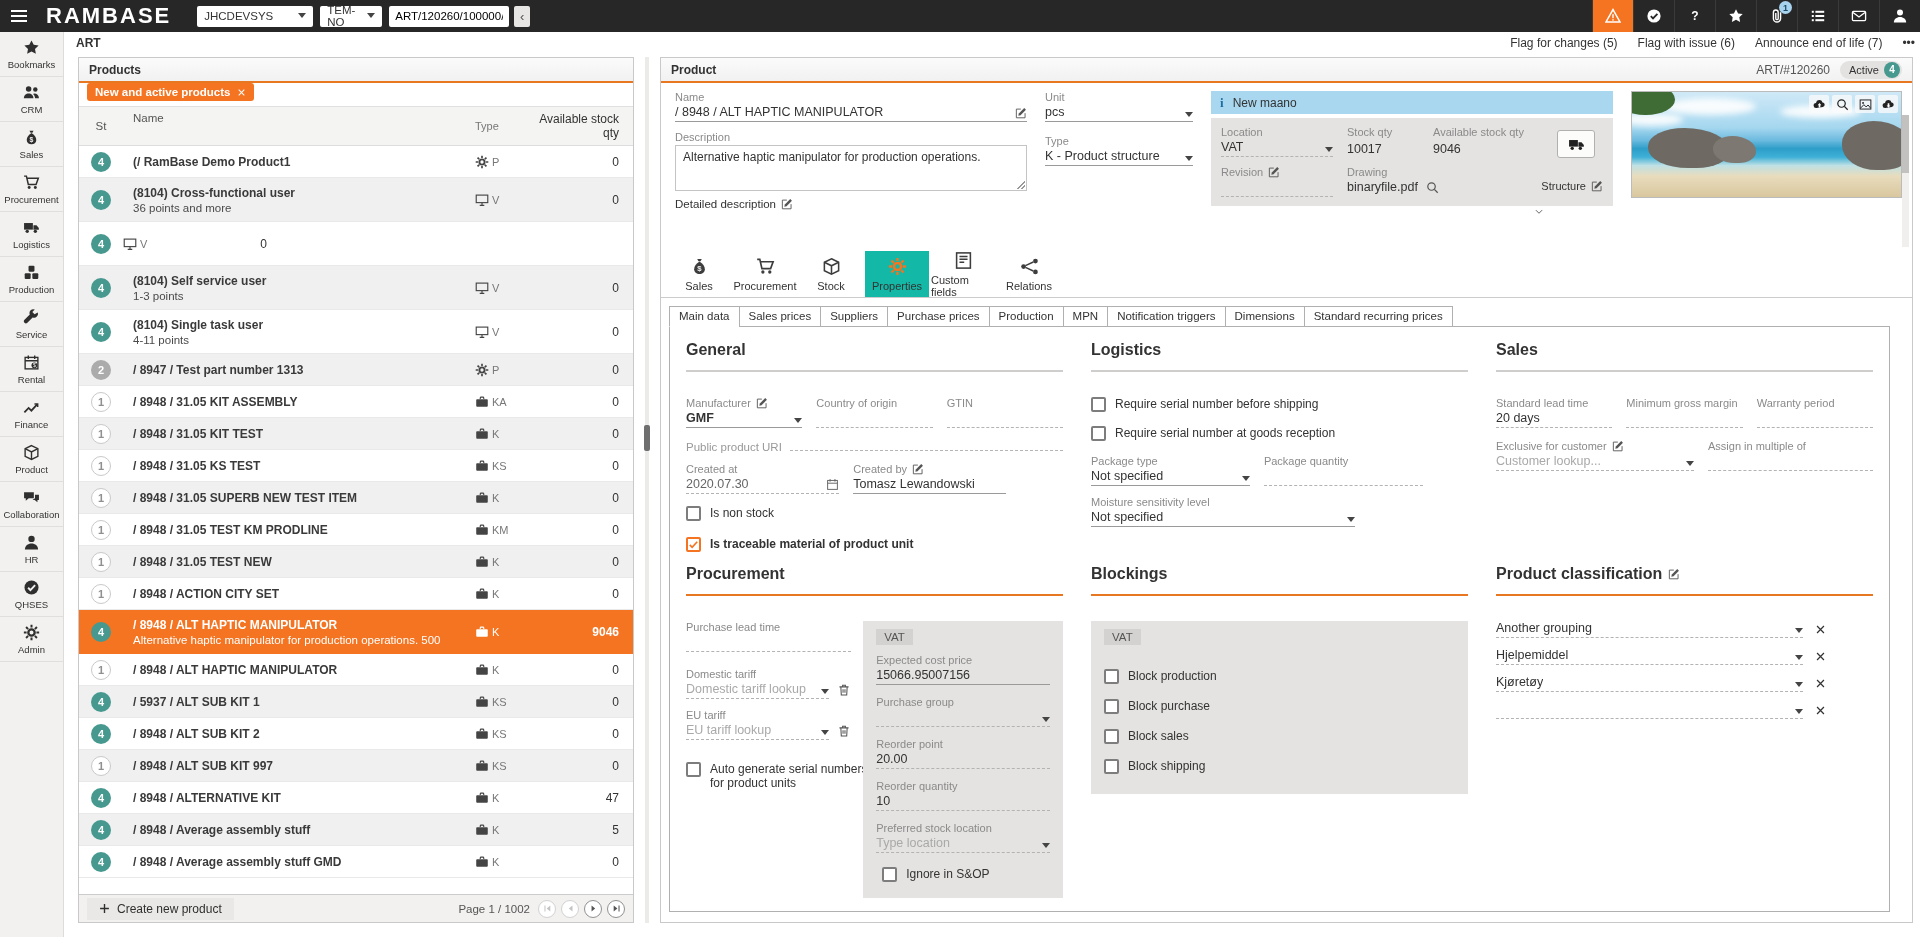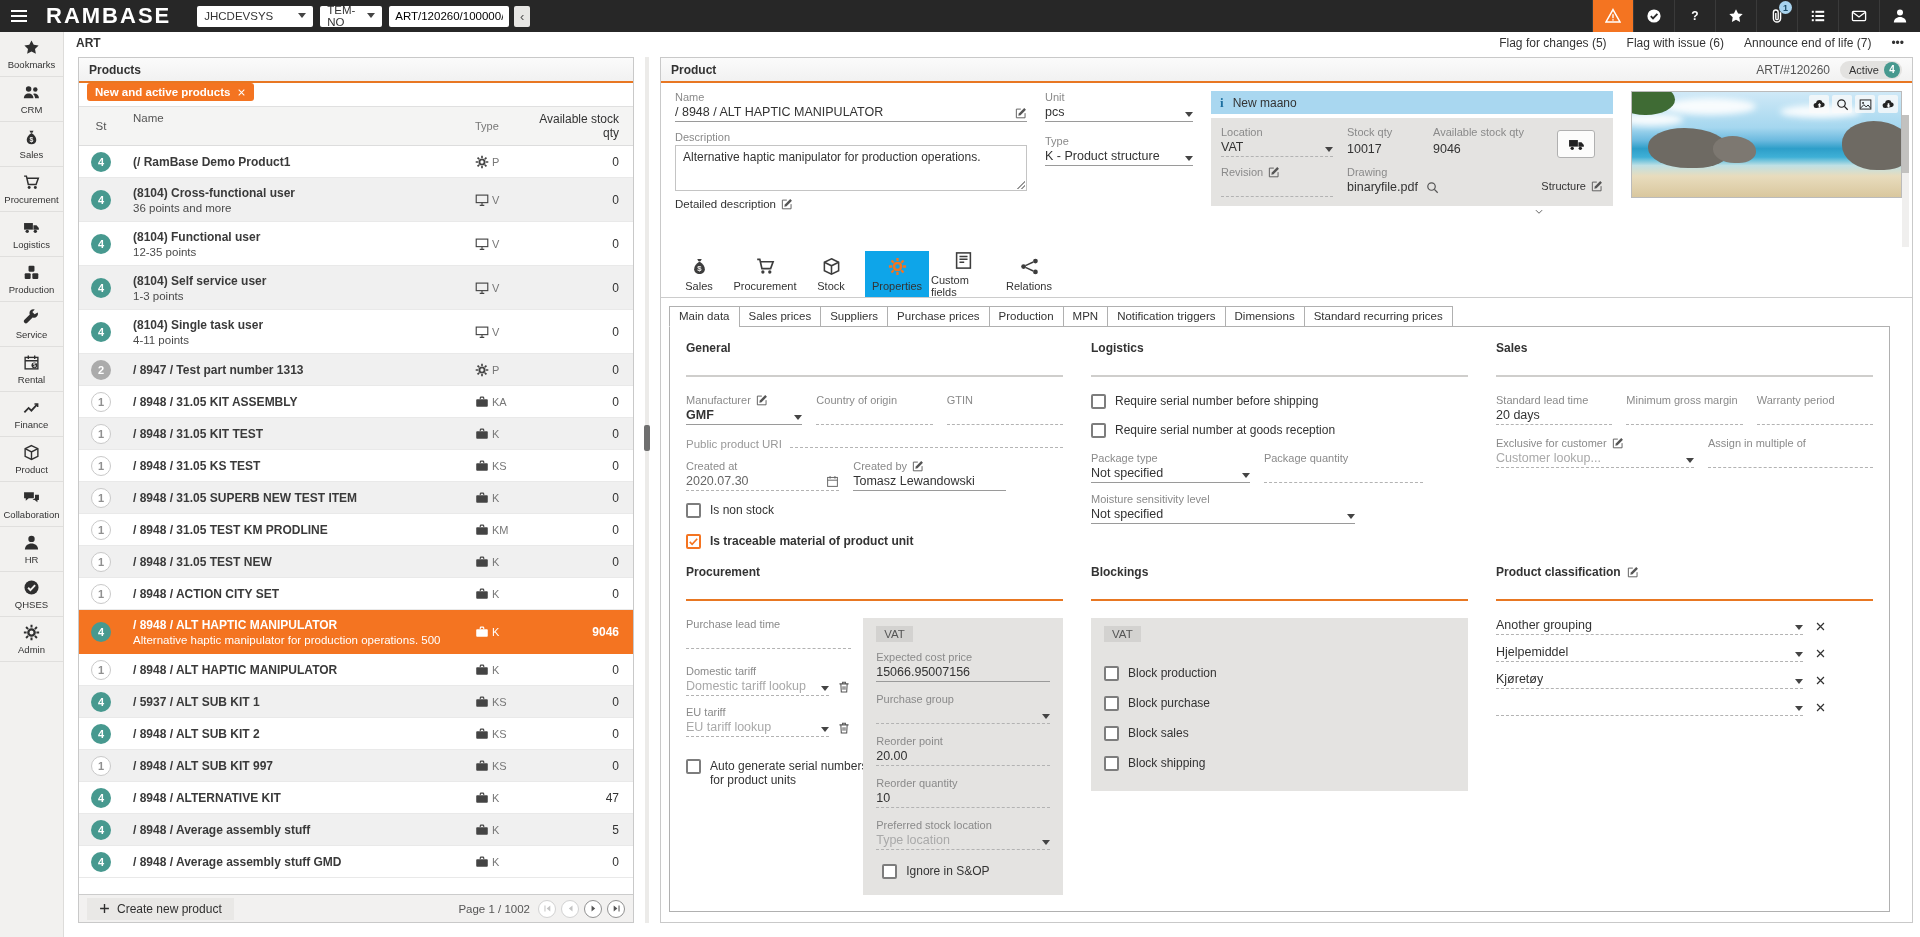--- a/index.html
+++ b/index.html
@@ -27,21 +27,21 @@
   .tbicon .badge { position:absolute; top:1px; right:5px; background:#a8d3ee; color:#1c4a66; border-radius:50%; width:13px; height:13px; font-size:9px; display:flex; align-items:center; justify-content:center; font-weight:bold; }
 
   
   #sidebar { position:absolute; left:0; top:32px; width:64px; height:905px; background:#f2f1ef; border-right:1px solid #dddcda; }
   .snav { height:45px; display:flex; flex-direction:column; align-items:center; justify-content:center; gap:3px; border-bottom:1px solid #e0dfdd; cursor:pointer; }
   .snav .ico { width:17px; height:17px; color:#2f2f2f; }
   .snav .slabel { font-size:9.5px; color:#333; max-width:62px; overflow:hidden; white-space:nowrap; }
 
   
   #breadcrumb { position:absolute; left:76px; top:36px; font-weight:bold; font-size:12px; color:#333; }
-  #header-actions { position:absolute; right:16px; top:36px; display:flex; gap:20px; font-size:12px; color:#333; }
+  #header-actions { position:absolute; right:5px; top:36px; display:flex; gap:20px; font-size:12px; color:#333; }
   #header-actions span { cursor:pointer; }
 
   
   .panel { position:absolute; top:57px; height:866px; border:1px solid #c9c9c9; background:#fff; display:flex; flex-direction:column; }
   .phead { height:25px; background:linear-gradient(#fbfbfb,#f1f1f1); border-bottom:2px solid #e87722; display:flex; align-items:center; padding:0 10px; font-weight:bold; font-size:12px; color:#333; flex:none; }
 
   
   #products-panel { left:78px; width:556px; }
   .searchrow { display:flex; align-items:center; gap:8px; padding:5px 8px 4px; }
   #search-input { flex:1; height:22px; border:1px solid #bbb; font-size:12px; padding:0 7px; font-family:inherit; color:#333; }
@@ -135,29 +135,29 @@
   .thumb-icons { position:absolute; top:3px; right:3px; display:flex; gap:3px; }
   .thumb-icons .tico { width:20px; height:18px; background:rgba(250,250,250,.78); border-radius:2px; display:flex; align-items:center; justify-content:center; color:#222; cursor:pointer; }
   .thumb-icons .ico { width:13px; height:13px; }
   .vscroll { position:absolute; right:3px; top:32px; width:7px; height:132px; background:#f0efee; }
   .vscroll .vthumb { width:7px; height:58px; background:#c2c1bf; }
 
   
   #tabs { display:flex; padding-left:6px; border-bottom:1px solid #ccc; height:47px; gap:2px; flex:none; }
   .tab { width:64px; display:flex; flex-direction:column; align-items:center; justify-content:center; gap:4px; font-size:11px; color:#333; cursor:pointer; }
   .tab .ico { width:19px; height:19px; color:#3d3d3d; }
-  .tab.active { background:#0ea5e9; }
+  .tab.active { background:#14b8a6; }
   .tab.active .ico { color:#f47421; }
 
   #subtabs { display:flex; padding:8px 0 0 8px; position:relative; z-index:2; flex:none; }
   .subtab { border:1px solid #b0b0b0; background:#fff; padding:3px 9px 4px; font-size:11.5px; color:#333; margin-right:-1px; cursor:pointer; white-space:nowrap; }
   .subtab.active { border-bottom-color:#fff; }
 
   #contentbox { border:1px solid #b0b0b0; margin:-1px 22px 10px 8px; flex:1; padding:14px 16px 10px; display:grid; grid-template-columns:1fr 1fr 1fr; column-gap:28px; grid-template-rows:224px 1fr; overflow:hidden; }
-  .shead { font-size:12px; font-weight:bold; color:#333; padding-bottom:20px; border-bottom:2px solid #cfcecc; margin-bottom:17px; display:flex; align-items:center; gap:6px; }
+  .shead { font-size:16px; font-weight:bold; color:#333; padding-bottom:11px; border-bottom:2px solid #cfcecc; margin-bottom:25px; display:flex; align-items:center; gap:6px; }
   .shead.orange { border-bottom-color:#e87722; }
   .g3 { display:grid; grid-template-columns:1fr 1fr 1fr; gap:14px; }
   .g2 { display:grid; grid-template-columns:1fr 1fr; gap:14px; }
   .cbrow { display:flex; align-items:flex-start; gap:9px; font-size:12px; color:#333; cursor:pointer; }
   .cb { width:15px; height:15px; border:2px solid #7d7d7d; border-radius:2px; background:#fff; flex:none; display:flex; align-items:center; justify-content:center; }
   .cb .ico { width:11px; height:11px; color:#f47421; }
   .cb.on { border-color:#f47421; }
   .uri { display:flex; align-items:baseline; gap:8px; margin:12px 0 10px; }
   .uri .uritext { font-size:11.5px; color:#999; white-space:nowrap; }
   .uri .uridash { flex:1; border-bottom:1px dashed #b5b5b5; height:11px; }
@@ -489,24 +489,20 @@
               <path d="M5.4 14.2h5.2M8 11v3.2" stroke="currentColor" stroke-width="1.3"></path>
             </svg>
           </span>
           <span>V</span>
         </div>
         <div class="c-qty">0</div>
       </div>
       <div class="prow h2">
         <div class="c-st">
           <span class="stc st-teal">4</span>
-        </div>
-        <div class="c-name">
-          <div class="nm">(8104) Functional user</div>
-          <div class="sub">12-35 points</div>
         </div>
         <div class="c-type">
           <span class="ico" style="width: 14px; height: 14px;">
             <svg viewBox="0 0 16 16" xmlns="http://www.w3.org/2000/svg">
               <rect x="1.4" y="2.4" width="13.2" height="8.6" fill="none" stroke="currentColor" stroke-width="1.3"></rect>
               <path d="M5.4 14.2h5.2M8 11v3.2" stroke="currentColor" stroke-width="1.3"></path>
             </svg>
           </span>
           <span>V</span>
         </div>

